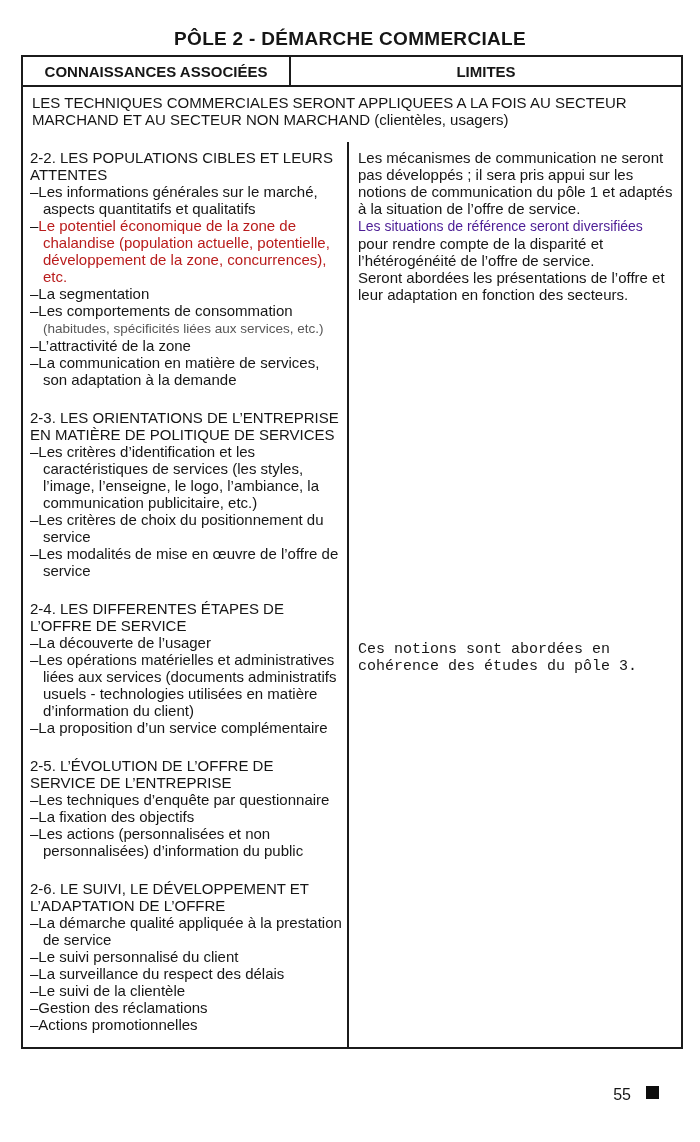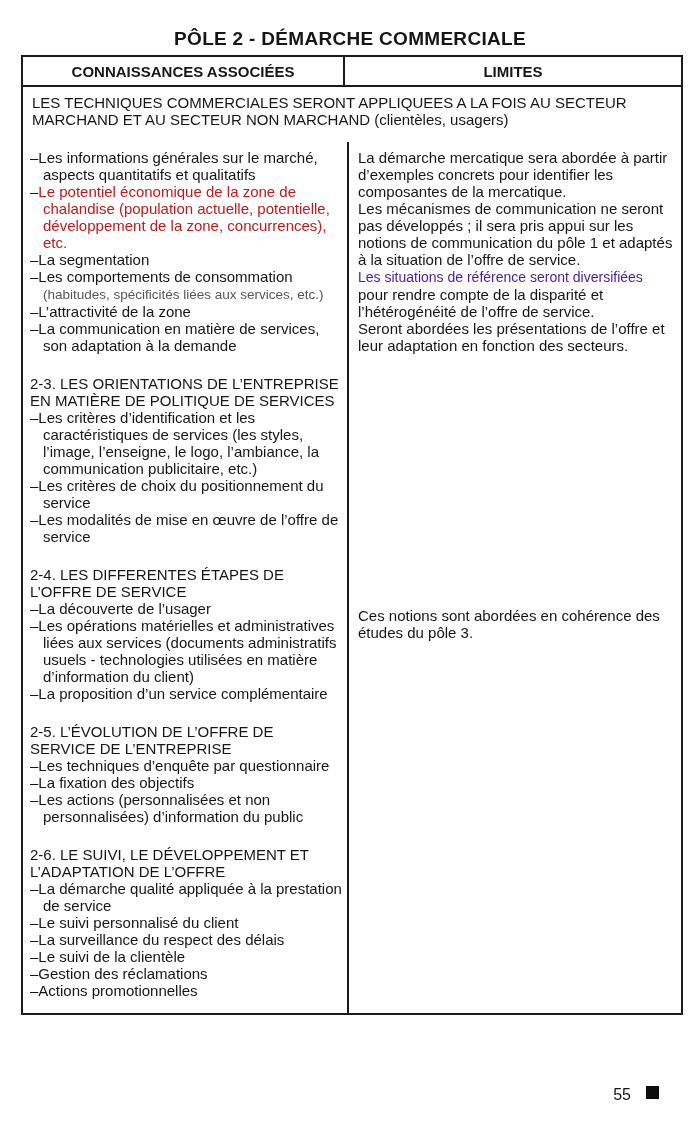--- a/index.html
+++ b/index.html
@@ -29,40 +29,40 @@
     box-sizing: border-box;
   }
   .thead { display: flex; border-bottom: 2px solid #1b1b1b; }
   .th {
     font-weight: bold;
     font-size: 15px;
     text-align: center;
     padding: 6px 4px 5px 4px;
     box-sizing: border-box;
   }
-  .th-left { width: 322px; border-right: 2px solid #1b1b1b; }
+  .th-left { width: 268px; border-right: 2px solid #1b1b1b; }
   .th-right { flex: 1; }
 
   .tr { display: flex; }
   .td {
     box-sizing: border-box;
     font-size: 15px;
     line-height: 17px;
   }
   .td-left {
     width: 326px;
     border-right: 2px solid #1b1b1b;
     padding: 7px 5px 14px 7px;
   }
   .td-right {
     flex: 1;
     padding: 7px 6px 14px 9px;
   }
   
-  .tbody .tr:nth-child(4) .td-right { padding-top: 48px; }
+  .tbody .tr:nth-child(4) .td-right { padding-top: 48px; font-family: Liberation Mono, monospace; }
 
   .sec-heading { text-transform: none; margin: 0; }
   ul.items { margin: 0; padding: 0; list-style: none; }
   li.item {
     padding-left: 13px;
     text-indent: -13px;
     margin: 0;
   }
   li.item::before { content: "–"; }
 
@@ -100,31 +100,31 @@
       <div class="th th-right">LIMITES</div>
     </div>
     <div class="tbody" id="tbody">
         <div class="tr">
           <div class="td td-right">
             <p class="limit-par"><span>LES TECHNIQUES COMMERCIALES SERONT APPLIQUEES A LA FOIS AU SECTEUR MARCHAND ET AU SECTEUR NON MARCHAND (clientèles, usagers)</span></p>
           </div>
         </div>
         <div class="tr">
           <div class="td td-left">
+            <div class="sec-heading">2-2. LES POPULATIONS CIBLES ET LEURS ATTENTES</div>
             <ul class="items">
               <li class="item"><span>Les informations générales sur le marché, aspects quantitatifs et qualitatifs</span></li>
               <li class="item"><span class="faint">Le potentiel économique de la zone de chalandise (population actuelle, potentielle, développement de la zone, concurrences), etc.</span></li>
               <li class="item"><span>La segmentation</span></li>
               <li class="item"><span>Les comportements de consommation</span> <span class="subtext">(habitudes, spécificités liées aux services, etc.)</span></li>
               <li class="item"><span>L’attractivité de la zone</span></li>
               <li class="item"><span>La communication en matière de services, son adaptation à la demande</span></li>
             </ul>
           </div>
           <div class="td td-right">
-            <p class="limit-par"><span>La démarche mercatique sera abordée à partir d’exemples concrets pour identifier les composantes de la mercatique.</span></p>
             <p class="limit-par"><span>Les mécanismes de communication ne seront pas développés ; il sera pris appui sur les notions de communication du pôle 1 et adaptés à la situation de l’offre de service.</span></p>
             <p class="limit-par"><span class="faint-small">Les situations de référence seront diversifiées</span> <span>pour rendre compte de la disparité et l’hétérogénéité de l’offre de service.</span></p>
             <p class="limit-par"><span>Seront abordées les présentations de l’offre et leur adaptation en fonction des secteurs.</span></p>
           </div>
         </div>
         <div class="tr">
           <div class="td td-left">
             <div class="sec-heading">2-3. LES ORIENTATIONS DE L’ENTREPRISE EN MATIÈRE DE POLITIQUE DE SERVICES</div>
             <ul class="items">
               <li class="item"><span>Les critères d’identification et les caractéristiques de services (les styles, l’image, l’enseigne, le logo, l’ambiance, la communication publicitaire, etc.)</span></li>

